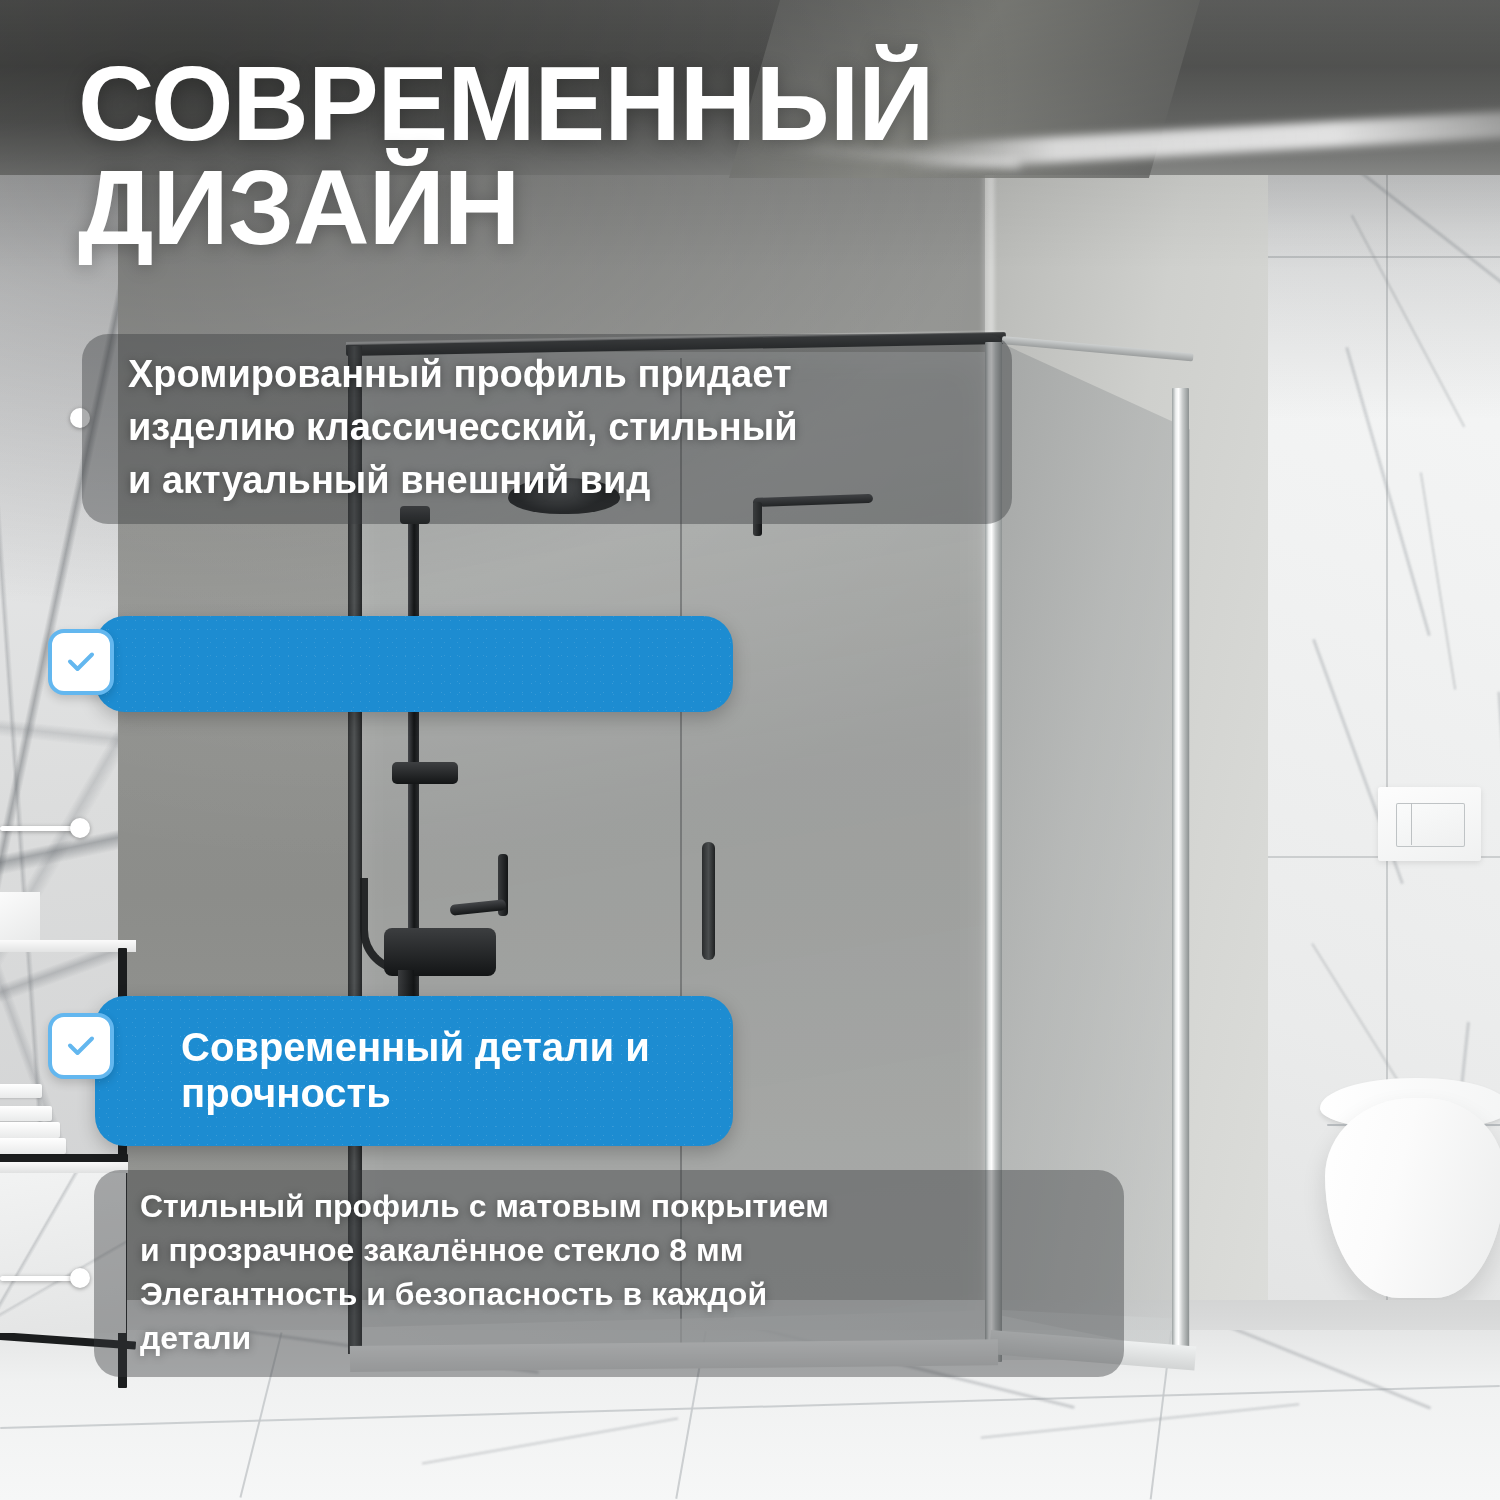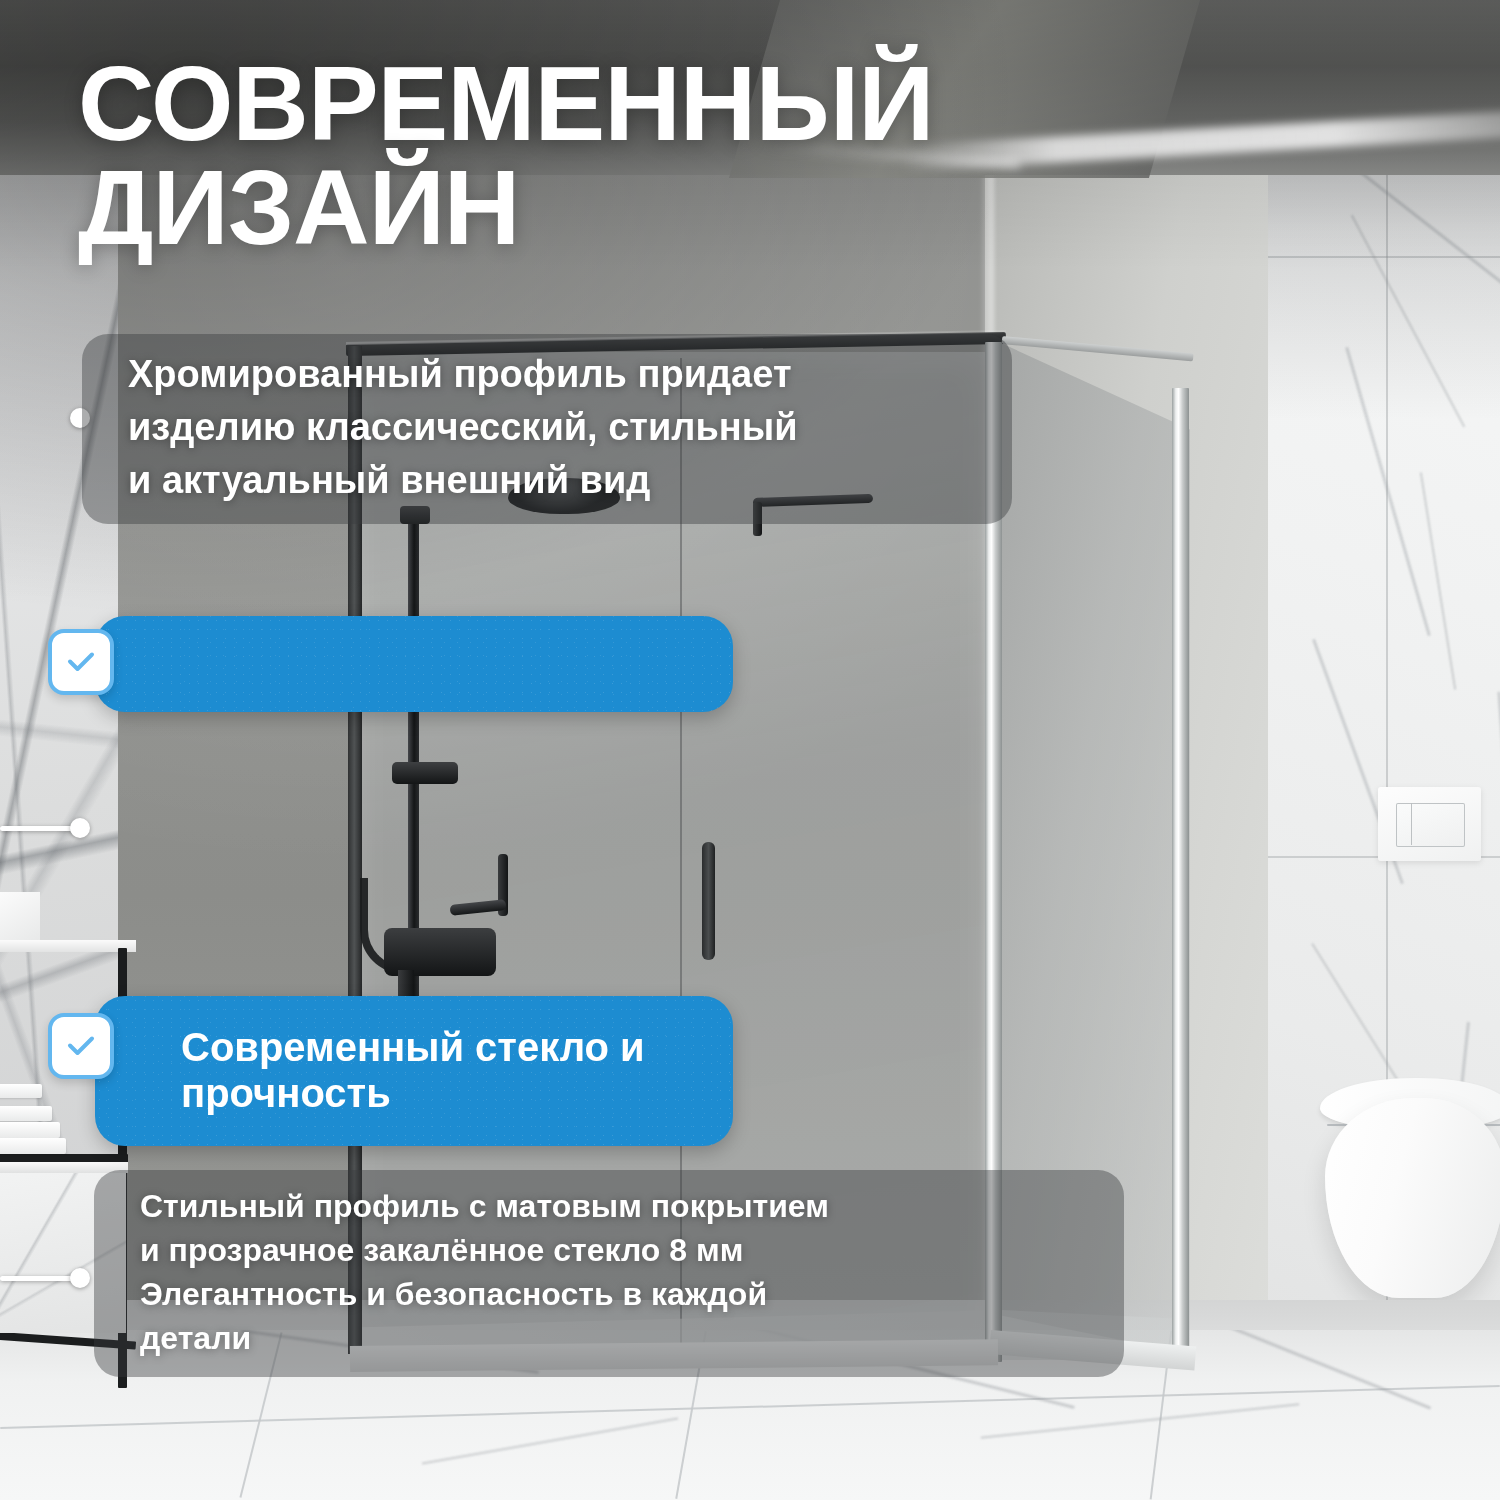--- a/index.html
+++ b/index.html
@@ -485,21 +485,21 @@
       <svg width="36" height="36" viewBox="0 0 36 36" aria-hidden="true">
         <path d="M7 17.5 L14.5 25 L29 10.5" fill="none" stroke="#63b7ef" stroke-width="4" stroke-linecap="round" stroke-linejoin="round"></path>
       </svg>
     </div>
 
     <div class="bullet-line" style="left:0;top:826px;width:86px;"></div>
     <div class="bullet-dot" style="left:70px;top:818px;"></div>
 
     <div class="badge badge-2">
       <span class="badge-noise"></span>
-      <span class="badge-label">Современный стекло и
+      <span class="badge-label">Современный детали и
 прочность</span>
     </div>
     <div class="check-box cb-2">
       <svg width="36" height="36" viewBox="0 0 36 36" aria-hidden="true">
         <path d="M7 17.5 L14.5 25 L29 10.5" fill="none" stroke="#63b7ef" stroke-width="4" stroke-linecap="round" stroke-linejoin="round"></path>
       </svg>
     </div>
 
     <div class="bullet-line" style="left:0;top:1276px;width:86px;"></div>
     <div class="bullet-dot" style="left:70px;top:1268px;"></div>

